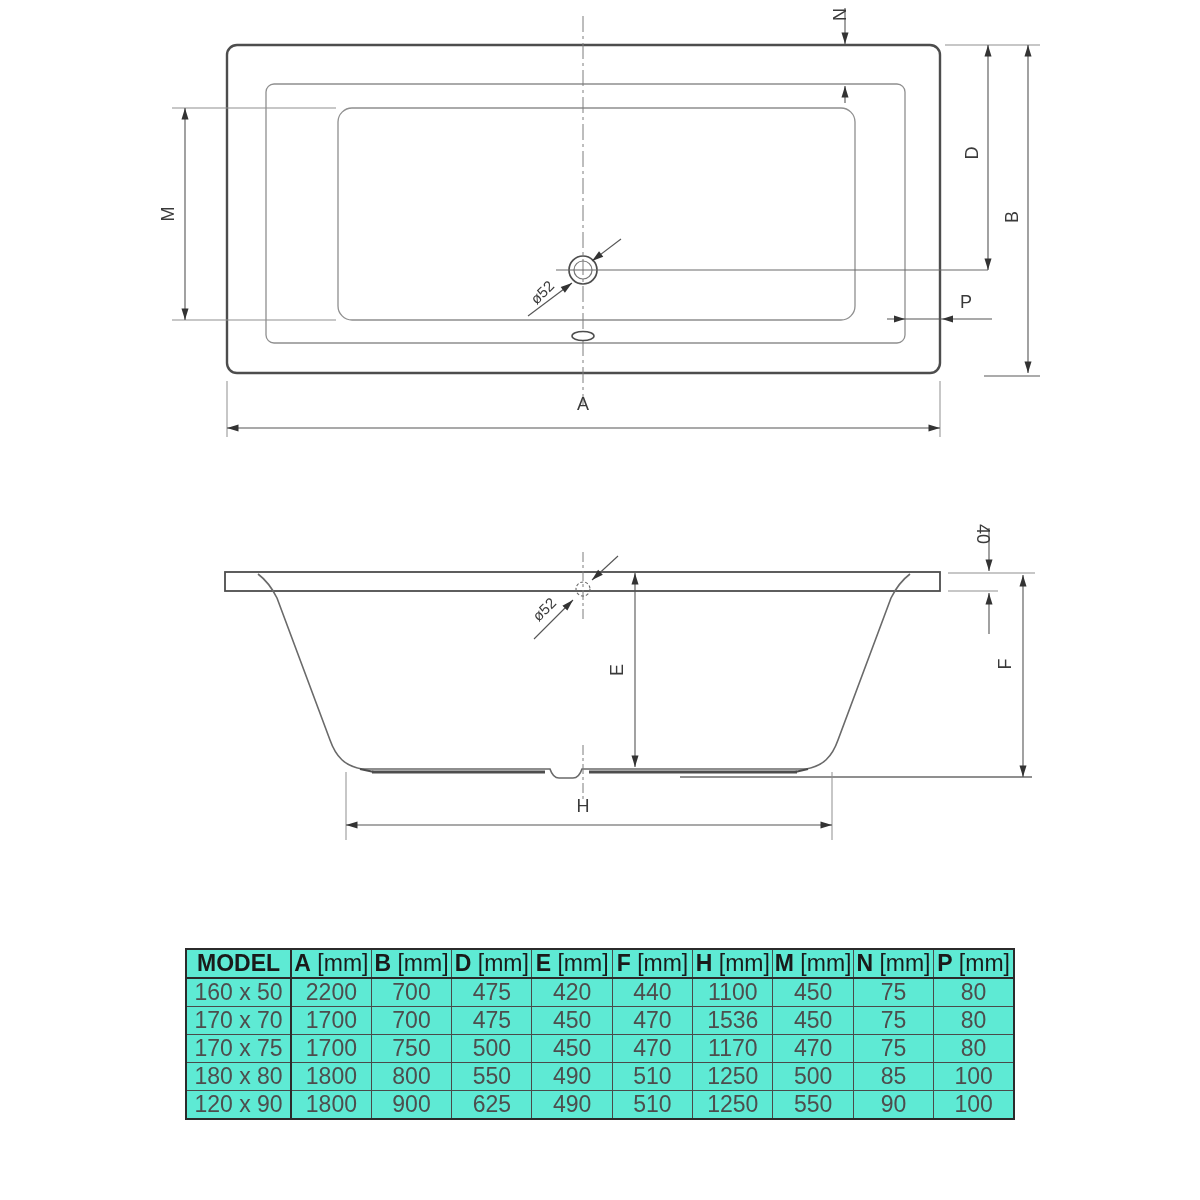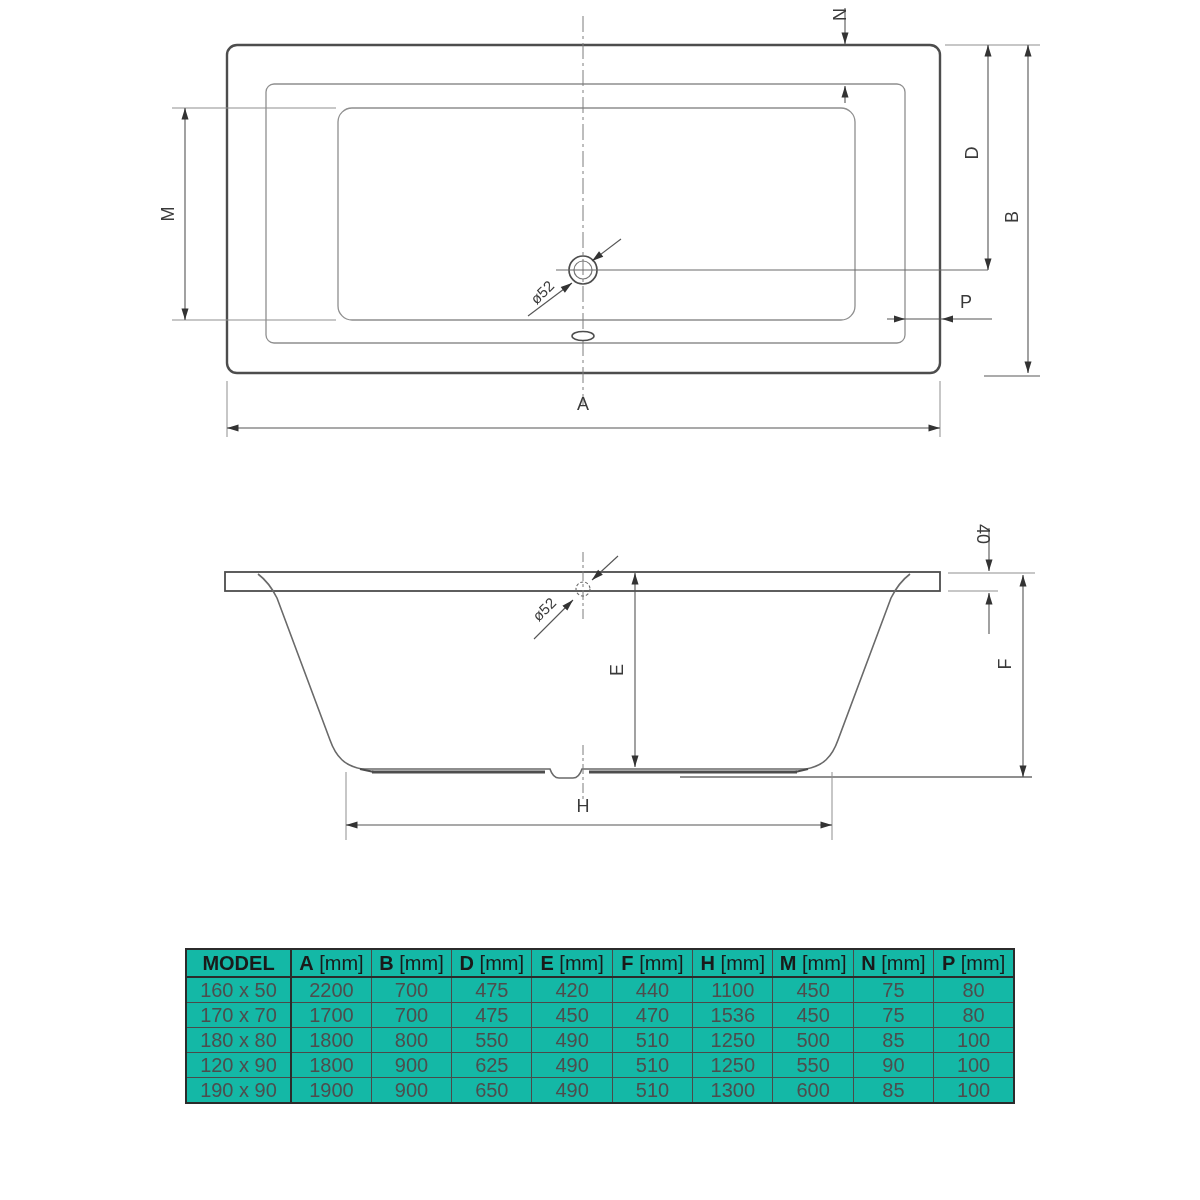--- a/index.html
+++ b/index.html
@@ -5,21 +5,21 @@
   html,body{margin:0;padding:0;background:#fff;}
   #page{position:relative;width:1200px;height:1200px;background:#fff;overflow:hidden;
         font-family:"Liberation Sans",sans-serif;}
   #drawing{position:absolute;left:0;top:0;}
   svg text{font-family:"Liberation Sans",sans-serif;fill:#3a3a3a;}
   .dimlbl{font-size:18px;}
   .dialbl{font-size:15px;}
   
   #dims-table{position:absolute;left:185px;top:948px;width:830px;
       border-collapse:collapse;table-layout:fixed;
-      font-size:20px;color:#4d4d4d;background:#14b8a6;}
+      font-size:23px;color:#4d4d4d;background:#5eead4;}
   #dims-table th,#dims-table td{border:1.5px solid #4a4a4a;text-align:center;
       padding:0;height:24px;font-weight:normal;white-space:nowrap;}
   #dims-table th{color:#1a1a1a;height:26px;}
   #dims-table th .hl{font-weight:bold;}
   #dims-table{border:2.5px solid #2b2b2b;}
   #dims-table th:first-child,#dims-table td:first-child{width:103px;border-right:2.5px solid #2b2b2b;}
   #dims-table tr:first-child th{border-bottom:2px solid #2b2b2b;}
 </style>
 </head>
 <body>
@@ -158,20 +158,32 @@
           <td>700</td>
           <td>475</td>
           <td>450</td>
           <td>470</td>
           <td>1536</td>
           <td>450</td>
           <td>75</td>
           <td>80</td>
         </tr>
         <tr>
+          <td>170 x 75</td>
+          <td>1700</td>
+          <td>750</td>
+          <td>500</td>
+          <td>450</td>
+          <td>470</td>
+          <td>1170</td>
+          <td>470</td>
+          <td>75</td>
+          <td>80</td>
+        </tr>
+        <tr>
           <td>180 x 80</td>
           <td>1800</td>
           <td>800</td>
           <td>550</td>
           <td>490</td>
           <td>510</td>
           <td>1250</td>
           <td>500</td>
           <td>85</td>
           <td>100</td>
@@ -181,28 +193,16 @@
           <td>1800</td>
           <td>900</td>
           <td>625</td>
           <td>490</td>
           <td>510</td>
           <td>1250</td>
           <td>550</td>
           <td>90</td>
           <td>100</td>
         </tr>
-        <tr>
-          <td>190 x 90</td>
-          <td>1900</td>
-          <td>900</td>
-          <td>650</td>
-          <td>490</td>
-          <td>510</td>
-          <td>1300</td>
-          <td>600</td>
-          <td>85</td>
-          <td>100</td>
-        </tr>
       </tbody>
 </table>
 
 </div>
 
 </body></html>

